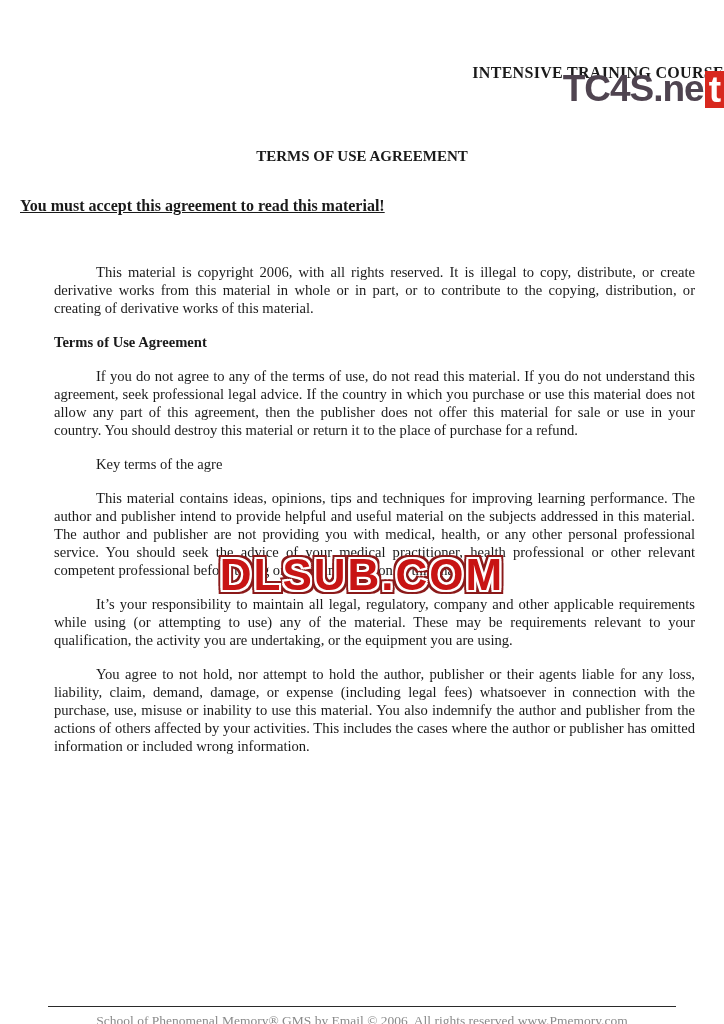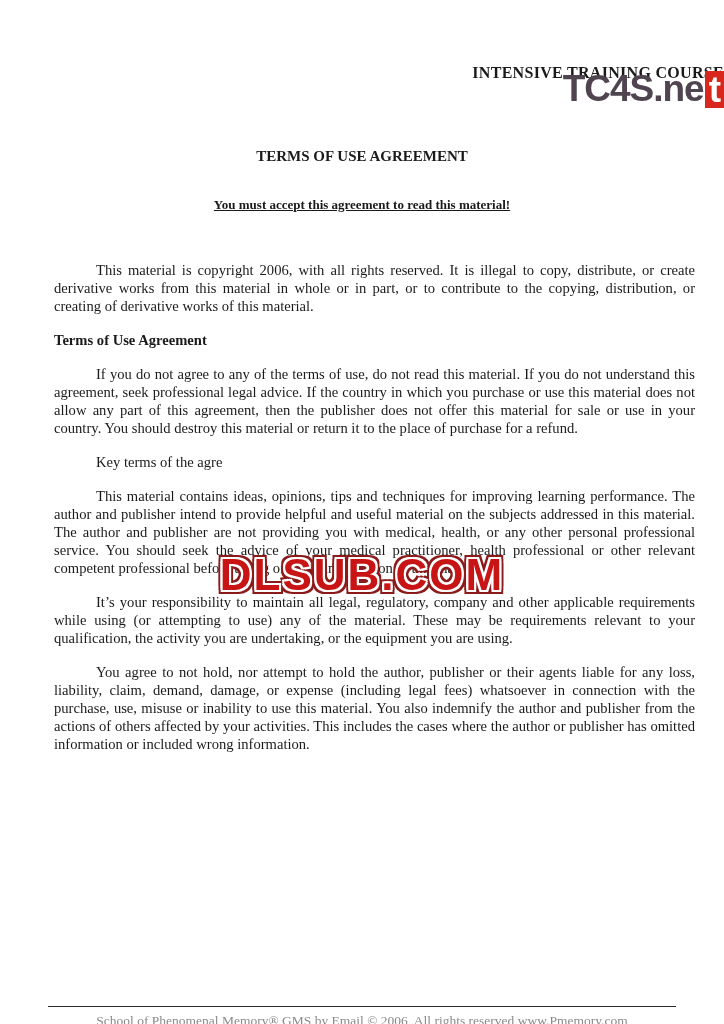--- a/index.html
+++ b/index.html
@@ -68,24 +68,24 @@
     letter-spacing: 0.3px;
   }
   .agreement-title {
     margin-top: 66px;
     text-align: center;
     font-weight: bold;
     font-size: 15px;
   }
   .accept-notice {
     margin-top: 32px;
-    text-align: center;
     font-weight: bold;
-    font-size: 13px;
+    font-size: 16px;
     text-decoration: underline;
+    margin-left: 20px;
   }
 
   
   .content {
     margin: 48px 29px 0 54px;
     font-size: 14.6px;
     line-height: 18px;
   }
   .para {
     text-align: justify;

